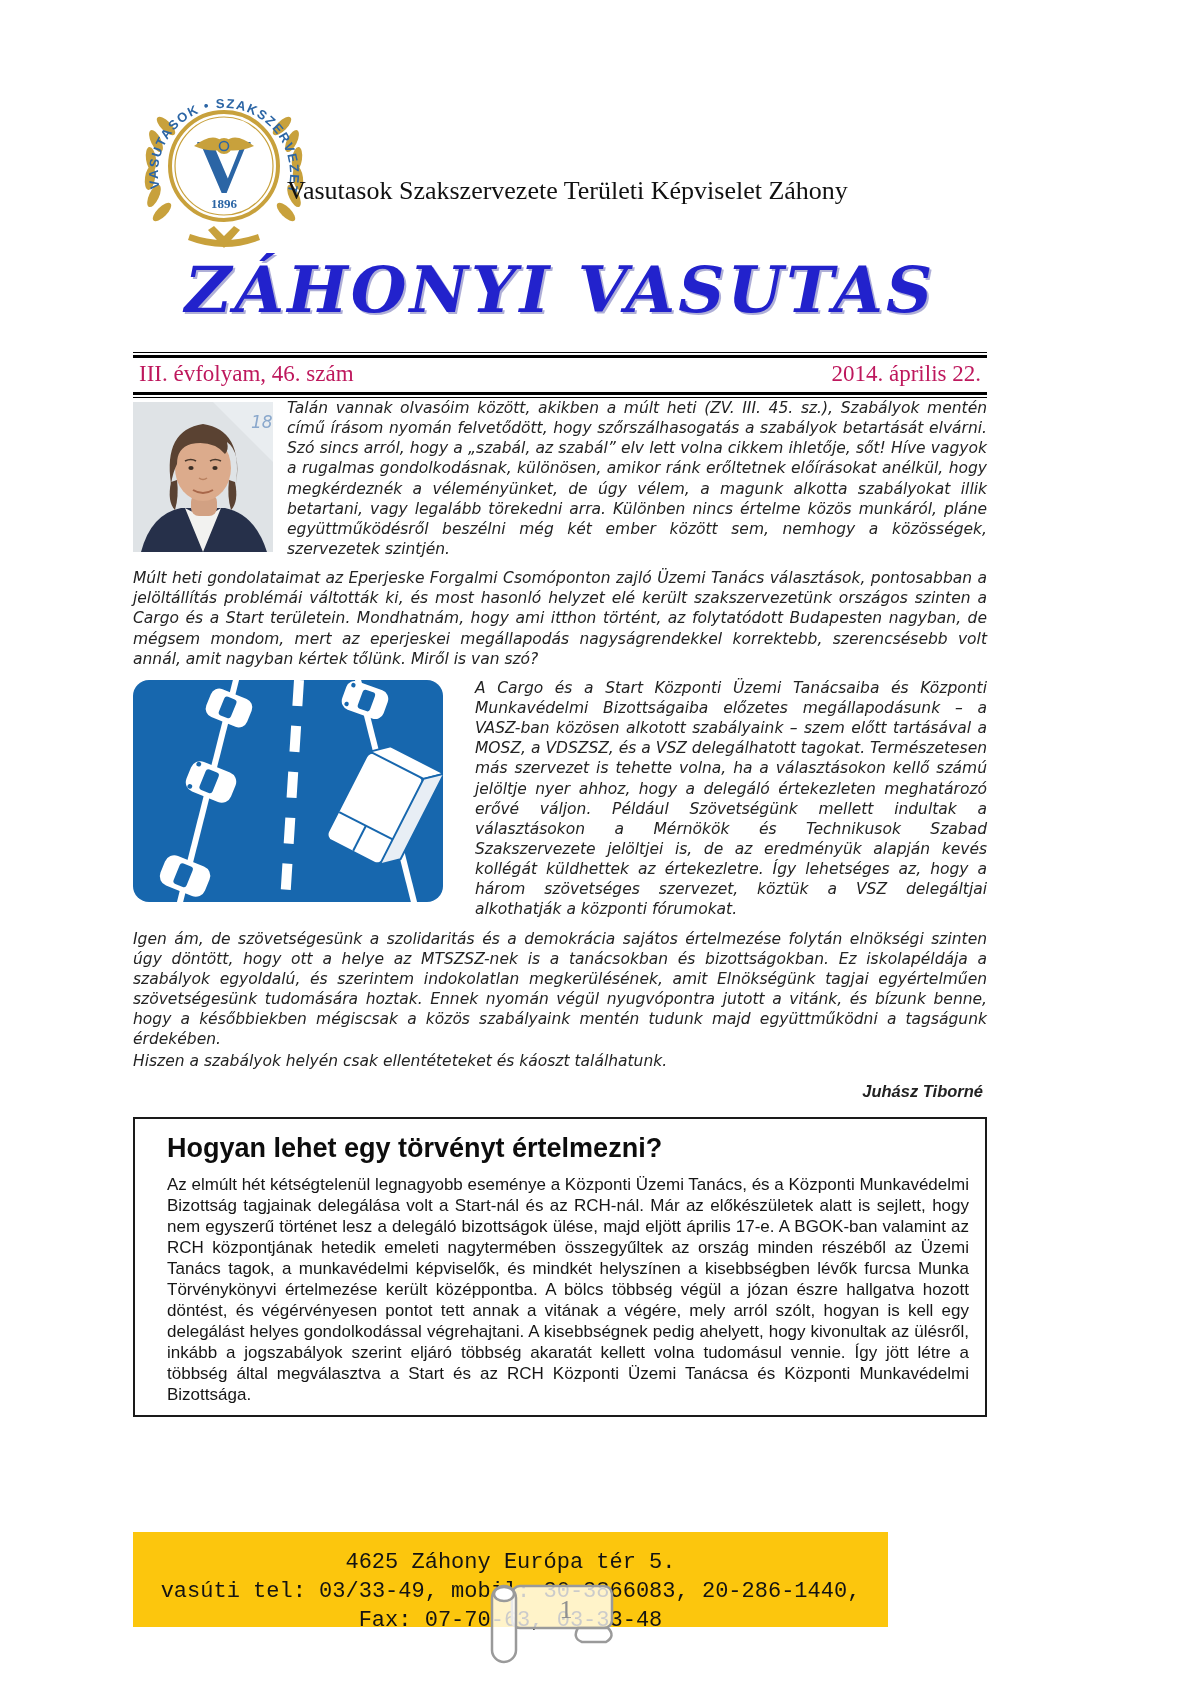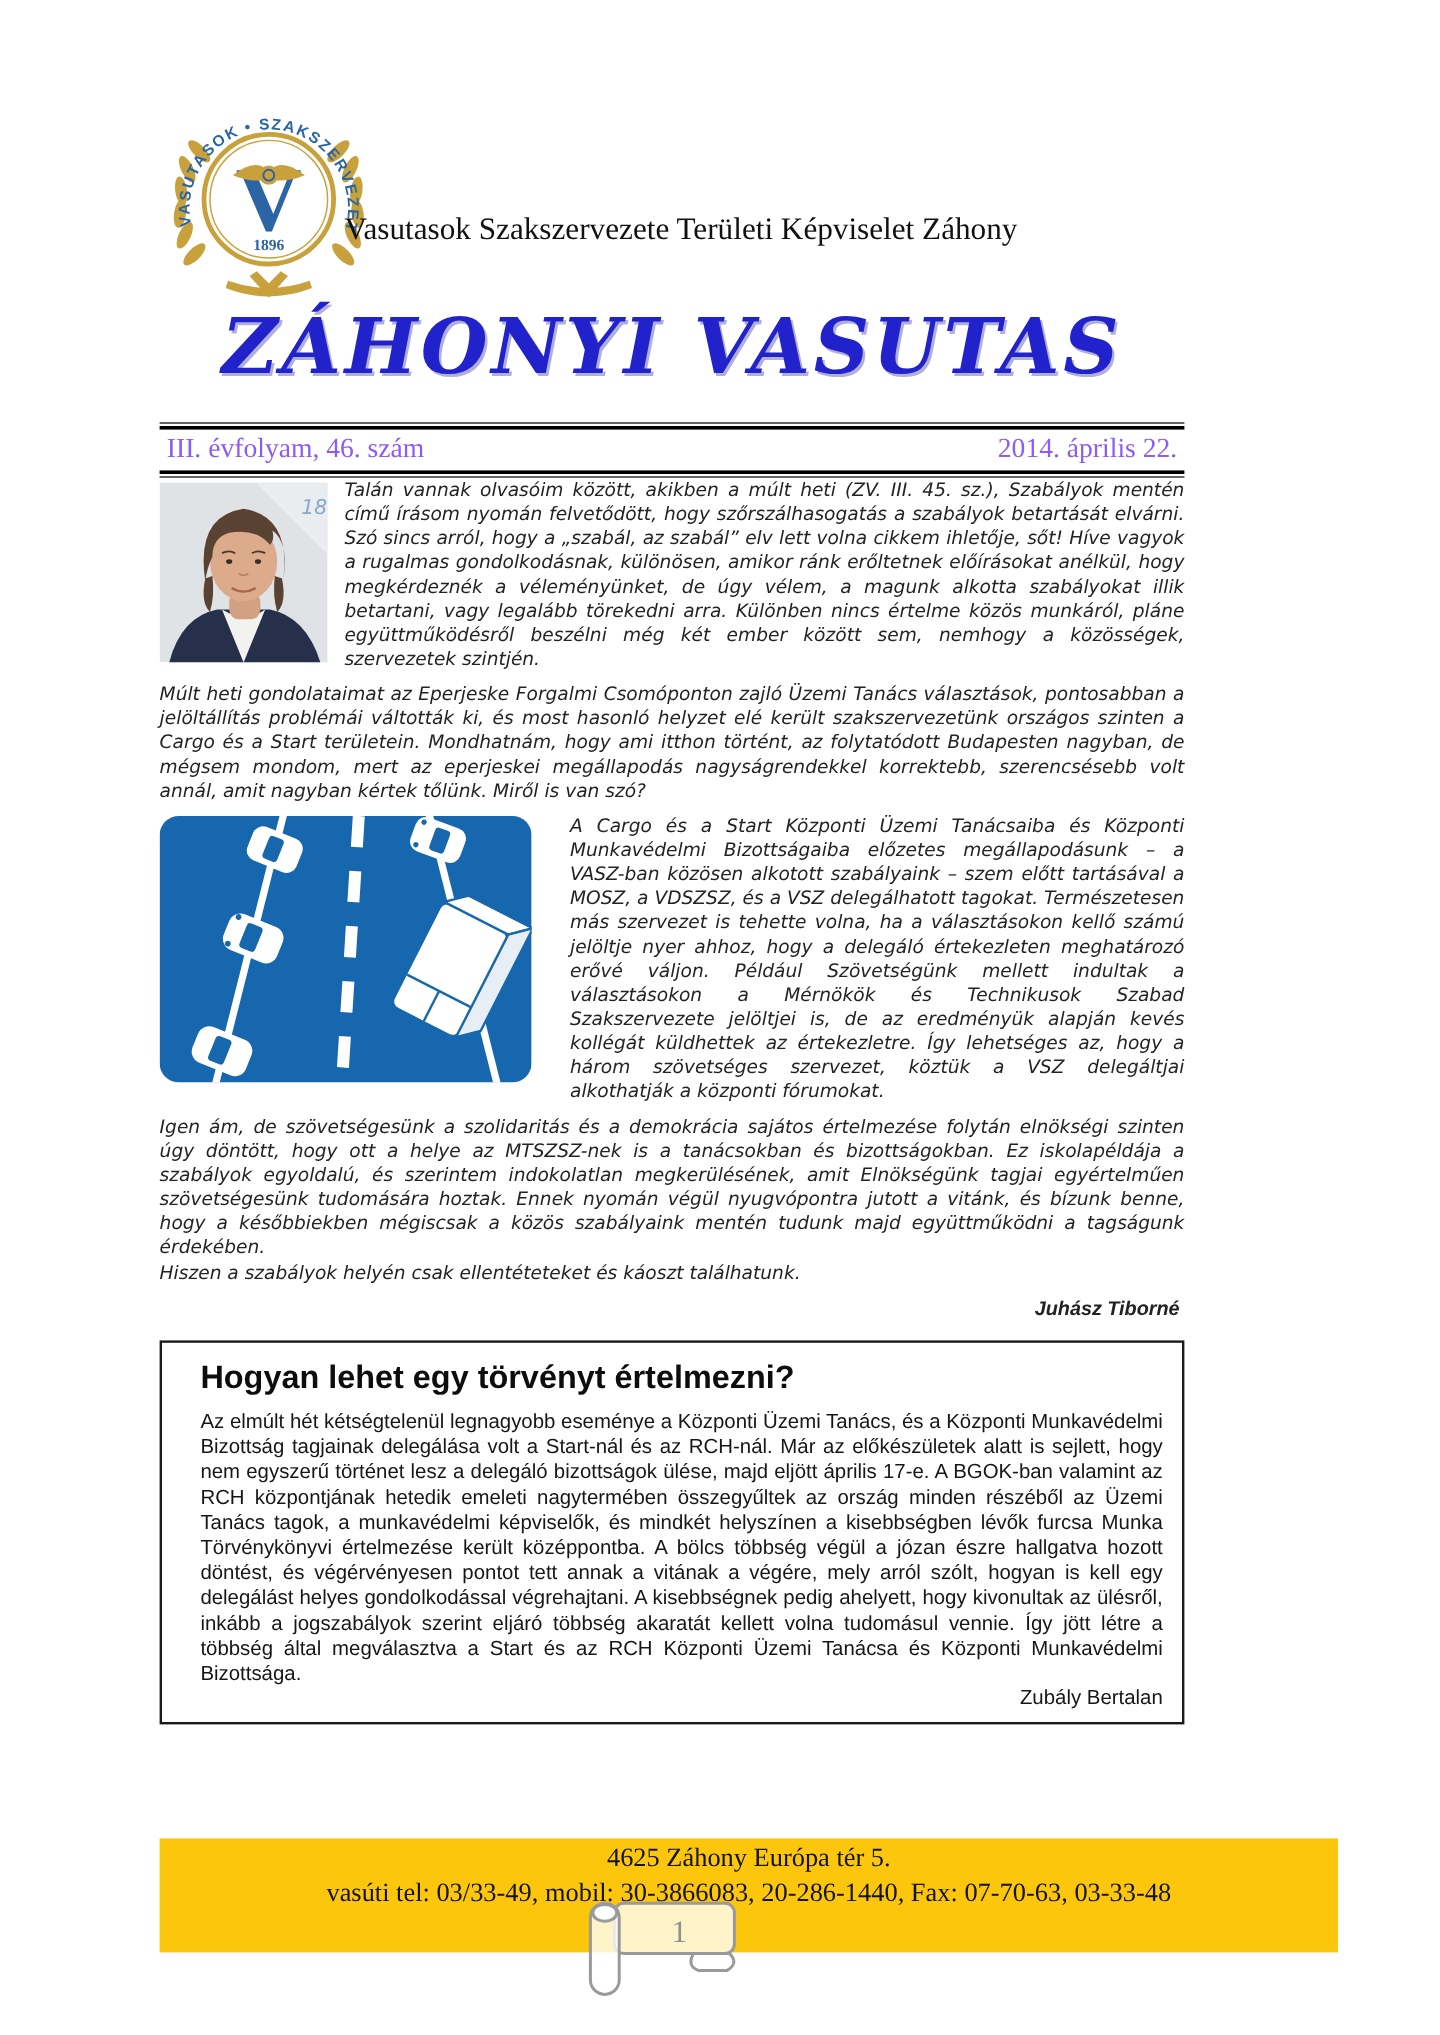--- a/index.html
+++ b/index.html
@@ -15,44 +15,44 @@
   .news-title{position:absolute;left:133px;top:240px;width:854px;text-align:center;
               font-family:"DejaVu Serif","Liberation Serif",serif;font-style:italic;font-weight:bold;
               font-size:64px;letter-spacing:3px;color:#2222cc;
               text-shadow:2px 2px 0 rgba(25,25,140,.35);margin-top:12px;}
 
   
   .issue-outer{border-top:1px solid #000;border-bottom:1px solid #000;padding:2px 0;}
   .issue-bar{border-top:3px solid #000;border-bottom:3px solid #000;
              display:flex;justify-content:space-between;align-items:flex-end;
              padding:3px 6px 5px 6px;
-             font-family:"Liberation Serif","DejaVu Serif",serif;font-size:23px;color:#8b5cf6;}
+             font-family:"Liberation Serif","DejaVu Serif",serif;font-size:23px;color:#be185d;}
 
   
   .a1-title{margin:18px 0 10px 0;font-size:29px;font-weight:bold;font-style:italic;color:#1e1e3c;}
   .ital{font-style:italic;font-size:15.5px;line-height:1.3;text-align:justify;color:#232323;
         font-family:"DejaVu Sans","Liberation Sans",sans-serif;}
   .p-block{margin:0 0 9px 0;}
   .p-block:after{content:"";display:block;clear:both;}
   .float-img{float:left;}
   .portrait{width:140px;height:150px;margin:4px 14px 4px 0;}
   .traffic{width:310px;height:222px;margin:2px 32px 4px 0;}
   .sig-line{margin:10px 4px 4px 0;text-align:right;font-style:italic;font-weight:bold;
             font-size:16.5px;color:#222;}
 
   
   .law-box{margin-top:16px;border:2px solid #1a1a1a;padding:10px 16px 10px 32px;}
   .a2-title{margin:4px 0 10px 0;font-size:27px;font-weight:bold;color:#0d0d0d;}
   .a2-body{font-size:17px;line-height:1.24;text-align:justify;color:#161616;}
   .a2-sig{text-align:right;font-size:17px;color:#161616;margin-top:0px;}
 
   
-  .footer{position:absolute;left:133px;top:1532px;width:982px;height:95px;background:#FCC60D;
-          text-align:center;font-family:Liberation Serif, serif;
-          font-size:22px;color:#131313;padding-top:1px;box-sizing:border-box;line-height:1.32;}
+  .footer{position:absolute;left:133px;top:1532px;width:755px;height:95px;background:#FCC60D;
+          text-align:center;font-family:Liberation Mono, monospace;
+          font-size:22px;color:#131313;padding-top:16px;box-sizing:border-box;line-height:1.32;}
   .footer a{color:#2323c8;text-decoration:underline;}
   .scroll-wrap{position:absolute;left:478px;top:1578px;width:150px;height:92px;}
 </style>
 </head>
 <body>
 
 <div class="page">
 
   <div class="header">
 
@@ -193,21 +193,20 @@
     </div>
 
     <div class="ital p-block" style="margin-bottom:2px;">Igen ám, de szövetségesünk a szolidaritás és a demokrácia sajátos értelmezése folytán elnökségi szinten úgy döntött, hogy ott a helye az MTSZSZ-nek is a tanácsokban és bizottságokban. Ez iskolapéldája a szabályok egyoldalú, és szerintem indokolatlan megkerülésének, amit Elnökségünk tagjai egyértelműen szövetségesünk tudomására hoztak. Ennek nyomán végül nyugvópontra jutott a vitánk, és bízunk benne, hogy a későbbiekben mégiscsak a közös szabályaink mentén tudunk majd együttműködni a tagságunk érdekében.</div>
     <div class="ital p-block">Hiszen a szabályok helyén csak ellentéteteket és káoszt találhatunk.</div>
 
     <div class="sig-line">Juhász Tiborné</div>
 
     <div class="law-box">
       <div class="a2-title">Hogyan lehet egy törvényt értelmezni?</div>
       <div class="a2-body">Az elmúlt hét kétségtelenül legnagyobb eseménye a Központi Üzemi Tanács, és a Központi Munkavédelmi Bizottság tagjainak delegálása volt a Start-nál és az RCH-nál. Már az előkészületek alatt is sejlett, hogy nem egyszerű történet lesz a delegáló bizottságok ülése, majd eljött április 17-e. A BGOK-ban valamint az RCH központjának hetedik emeleti nagytermében összegyűltek az ország minden részéből az Üzemi Tanács tagok, a munkavédelmi képviselők, és mindkét helyszínen a kisebbségben lévők furcsa Munka Törvénykönyvi értelmezése került középpontba. A bölcs többség végül a józan észre hallgatva hozott döntést, és végérvényesen pontot tett annak a vitának a végére, mely arról szólt, hogyan is kell egy delegálást helyes gondolkodással végrehajtani. A kisebbségnek pedig ahelyett, hogy kivonultak az ülésről, inkább a jogszabályok szerint eljáró többség akaratát kellett volna tudomásul vennie. Így jött létre a többség által megválasztva a Start és az RCH Központi Üzemi Tanácsa és Központi Munkavédelmi Bizottsága.</div>
-      <div class="a2-sig">Zubály Bertalan</div>
     </div>
   </div>
 
   <div class="footer">
     <div>4625 Záhony Európa tér 5.</div>
     <div>vasúti tel: 03/33-49, mobil: 30-3866083, 20-286-1440, Fax: 07-70-63, 03-33-48</div>
   </div>
 
   <div class="scroll-wrap">
     <svg width="150" height="92" viewBox="0 0 150 92">

